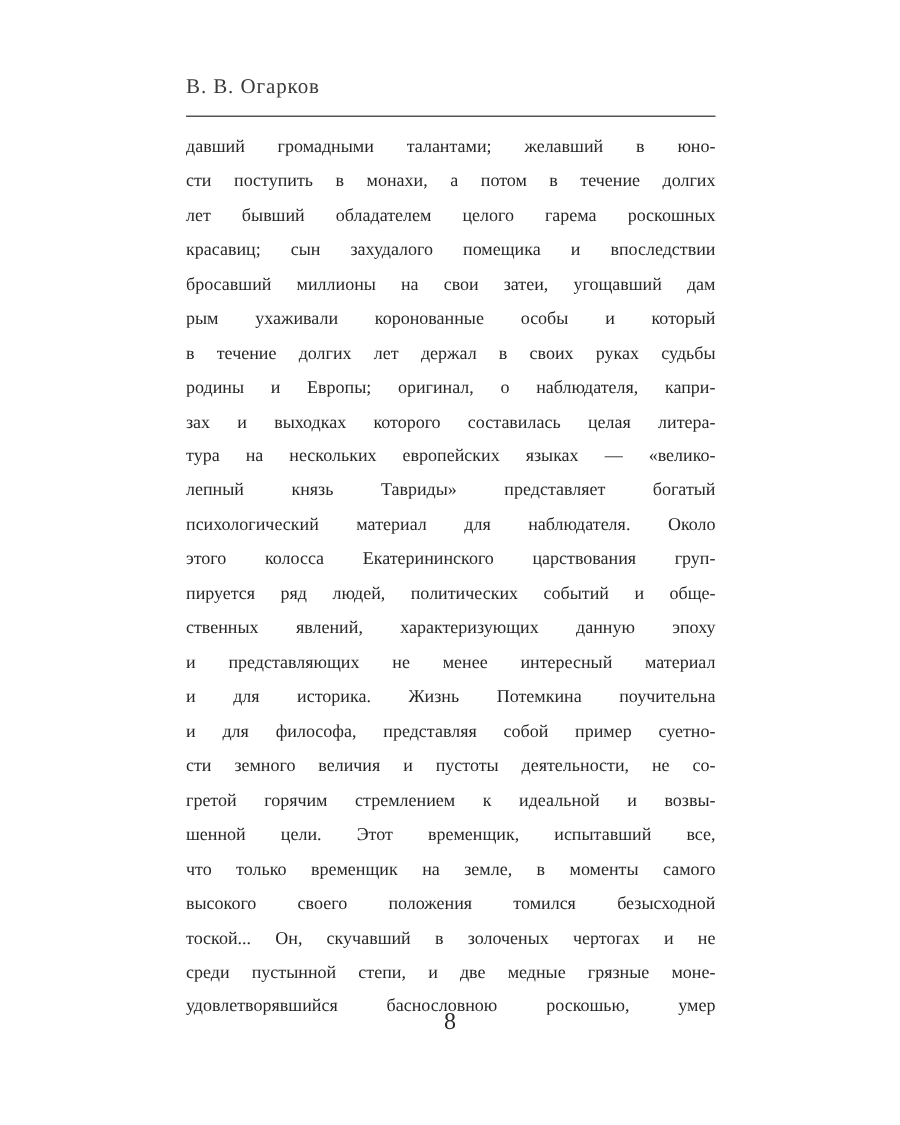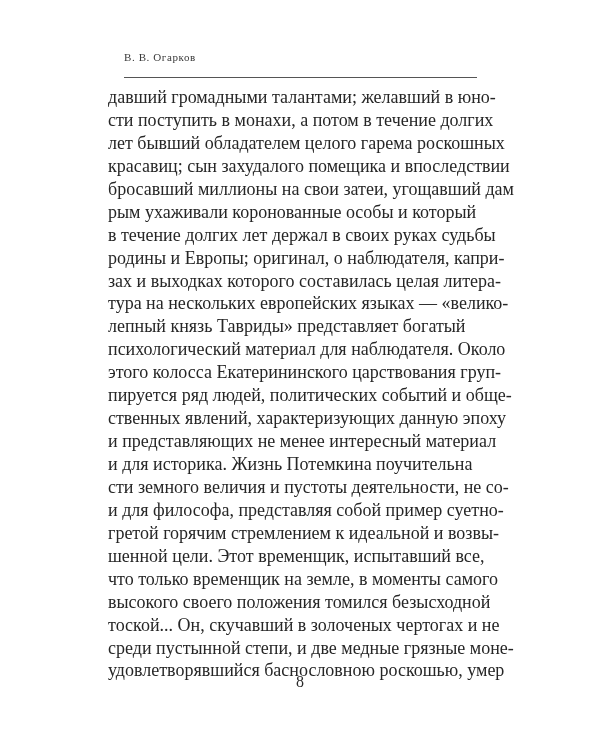--- a/index.html
+++ b/index.html
@@ -19,40 +19,40 @@
     position: absolute;
     left: 0; top: 0;
     width: 600px; height: 750px;
     background: #ffffff;
   }
   .running-head {
     position: absolute;
     left: 124px;
     top: 51px;
     font-family: "Liberation Serif", serif;
-    font-size: 11px;
+    font-size: 14px;
     letter-spacing: 0.6px;
     color: #3a3a3a;
     white-space: nowrap;
   }
   .head-rule {
     position: absolute;
     left: 124px;
     top: 77px;
     width: 353px;
     height: 0;
     border-top: 1.3px solid #555555;
   }
   .body-text {
     position: absolute;
-    left: 108px;
+    left: 124px;
     top: 86px;
     width: 353px;
     font-family: "Liberation Serif", serif;
-    font-size: 18px;
+    font-size: 12px;
     line-height: 22.95px;
     color: #262626;
   }
   .line {
     display: block;
     white-space: nowrap;
     text-align: justify;
     text-align-last: justify;
     height: 22.95px;
     overflow: visible;
@@ -89,22 +89,22 @@
     <span class="line">родины и Европы; оригинал, о наблюдателя, капри-</span>
     <span class="line">зах и выходках которого составилась целая литера-</span>
     <span class="line">тура на нескольких европейских языках — «велико-</span>
     <span class="line">лепный князь Тавриды» представляет богатый</span>
     <span class="line">психологический материал для наблюдателя. Около</span>
     <span class="line">этого колосса Екатерининского царствования груп-</span>
     <span class="line">пируется ряд людей, политических событий и обще-</span>
     <span class="line">ственных явлений, характеризующих данную эпоху</span>
     <span class="line">и представляющих не менее интересный материал</span>
     <span class="line">и для историка. Жизнь Потемкина поучительна</span>
+    <span class="line">и для философа, представляя собой пример суетно-</span>
     <span class="line">сти земного величия и пустоты деятельности, не со-</span>
-    <span class="line">и для философа, представляя собой пример суетно-</span>
     <span class="line">гретой горячим стремлением к идеальной и возвы-</span>
     <span class="line">шенной цели. Этот временщик, испытавший все,</span>
     <span class="line">что только временщик на земле, в моменты самого</span>
     <span class="line">высокого своего положения томился безысходной</span>
     <span class="line">тоской... Он, скучавший в золоченых чертогах и не</span>
     <span class="line">среди пустынной степи, и две медные грязные моне-</span>
     <span class="line">удовлетворявшийся баснословною роскошью, умер</span>
   </div>
 
   <div class="folio">8</div>

